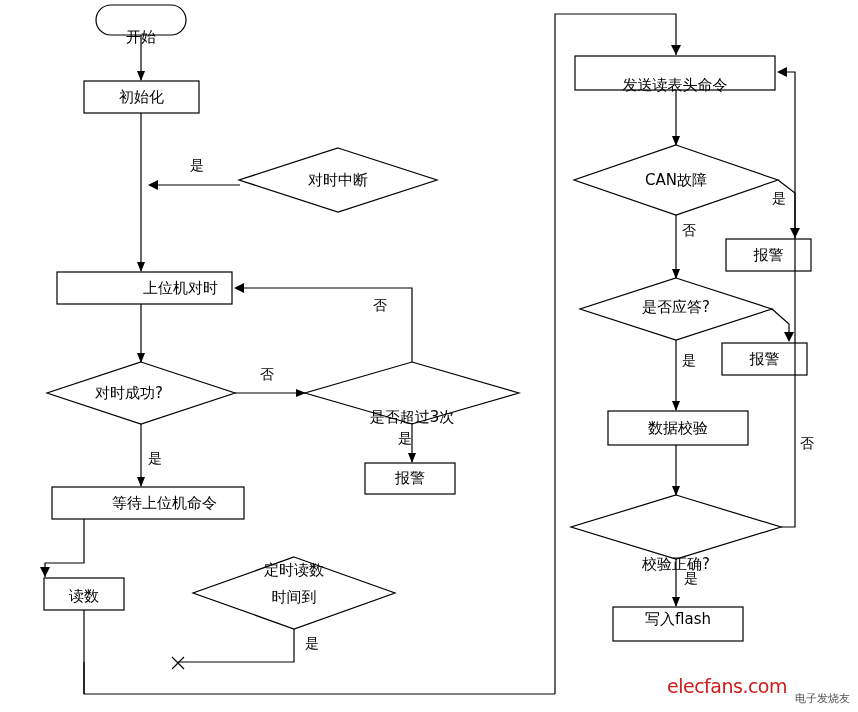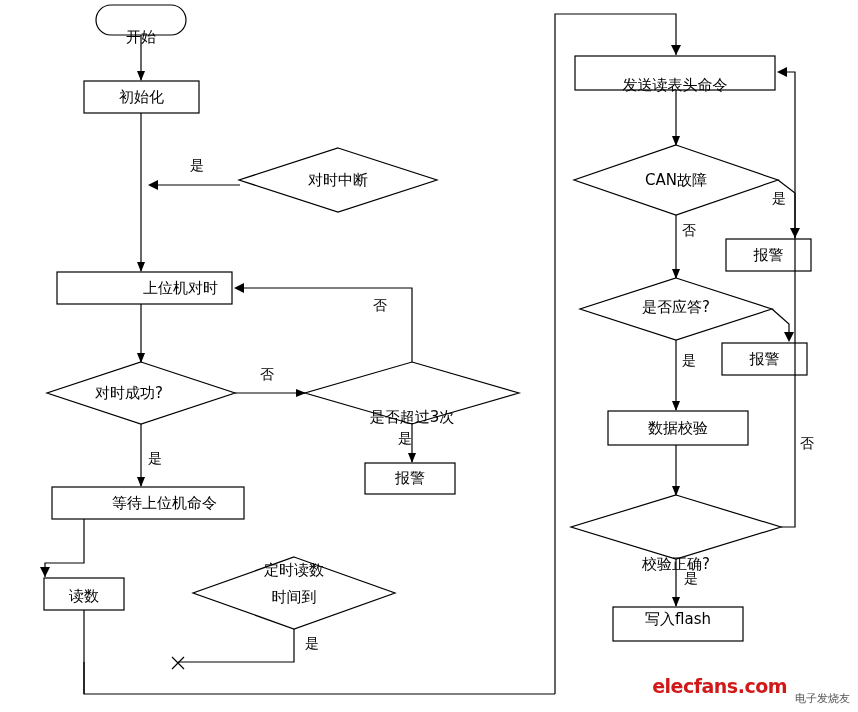--- a/index.html
+++ b/index.html
@@ -10,21 +10,21 @@
     display:flex;align-items:center;justify-content:center;
     font-size:15px;color:#000;white-space:nowrap;
     pointer-events:none;
   }
   .edge-label{
     position:absolute;font-size:14px;color:#000;white-space:nowrap;
   }
   .brand{
     position:absolute;right:8px;bottom:6px;display:flex;align-items:center;gap:8px;
   }
-  .brand .bmain{font-family:"DejaVu Sans","Liberation Sans",sans-serif;font-weight:bold;font-size:19px;color:#d01a1a;letter-spacing:-0.5px;margin-top:8px;}
+  .brand .bmain{font-family:"DejaVu Sans","Liberation Sans",sans-serif;font-weight:normal;font-size:19px;color:#d01a1a;letter-spacing:-0.5px;margin-top:8px;}
   .brand .bsub{font-size:11px;color:#555;margin-top:34px;}
 </style>
 </head>
 <body>
 
 <svg id="diagram" viewBox="0 0 858 712" xmlns="http://www.w3.org/2000/svg">
   <defs>
     <marker id="arrow" markerWidth="10" markerHeight="8" refX="9" refY="4" orient="auto" markerUnits="userSpaceOnUse">
       <path d="M0,0 L10,4 L0,8 z" fill="#000"></path>
     </marker>

